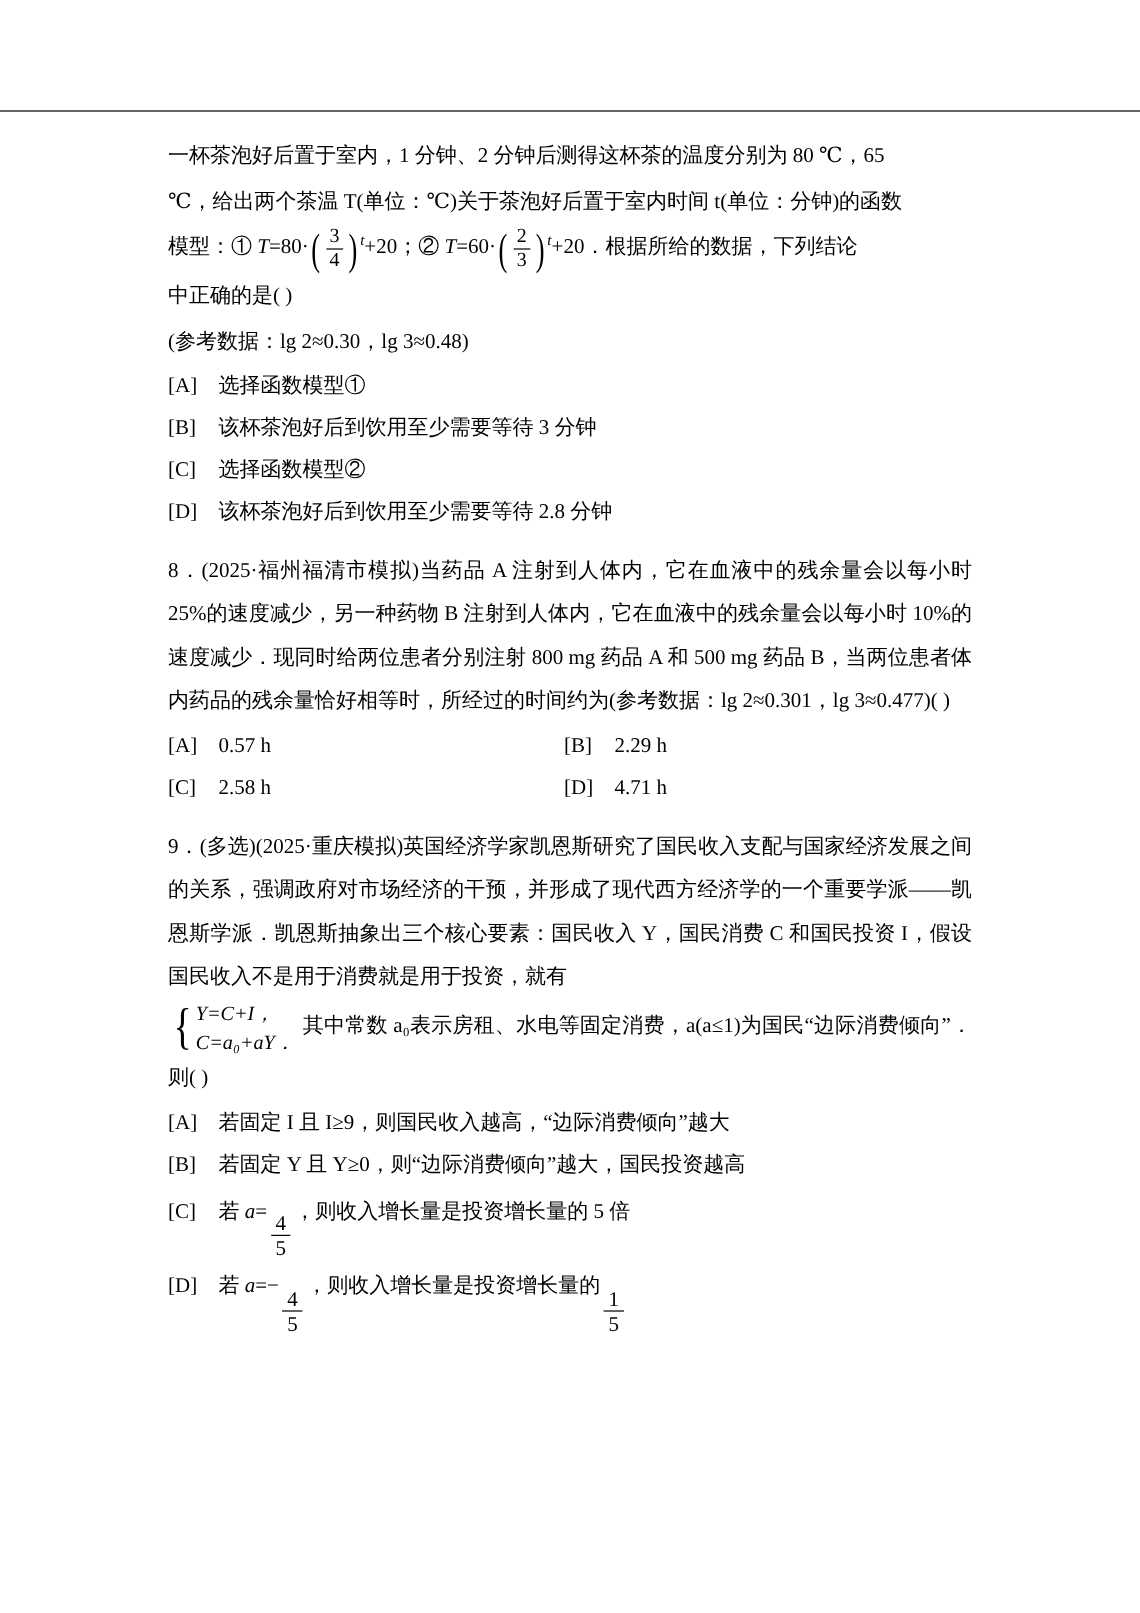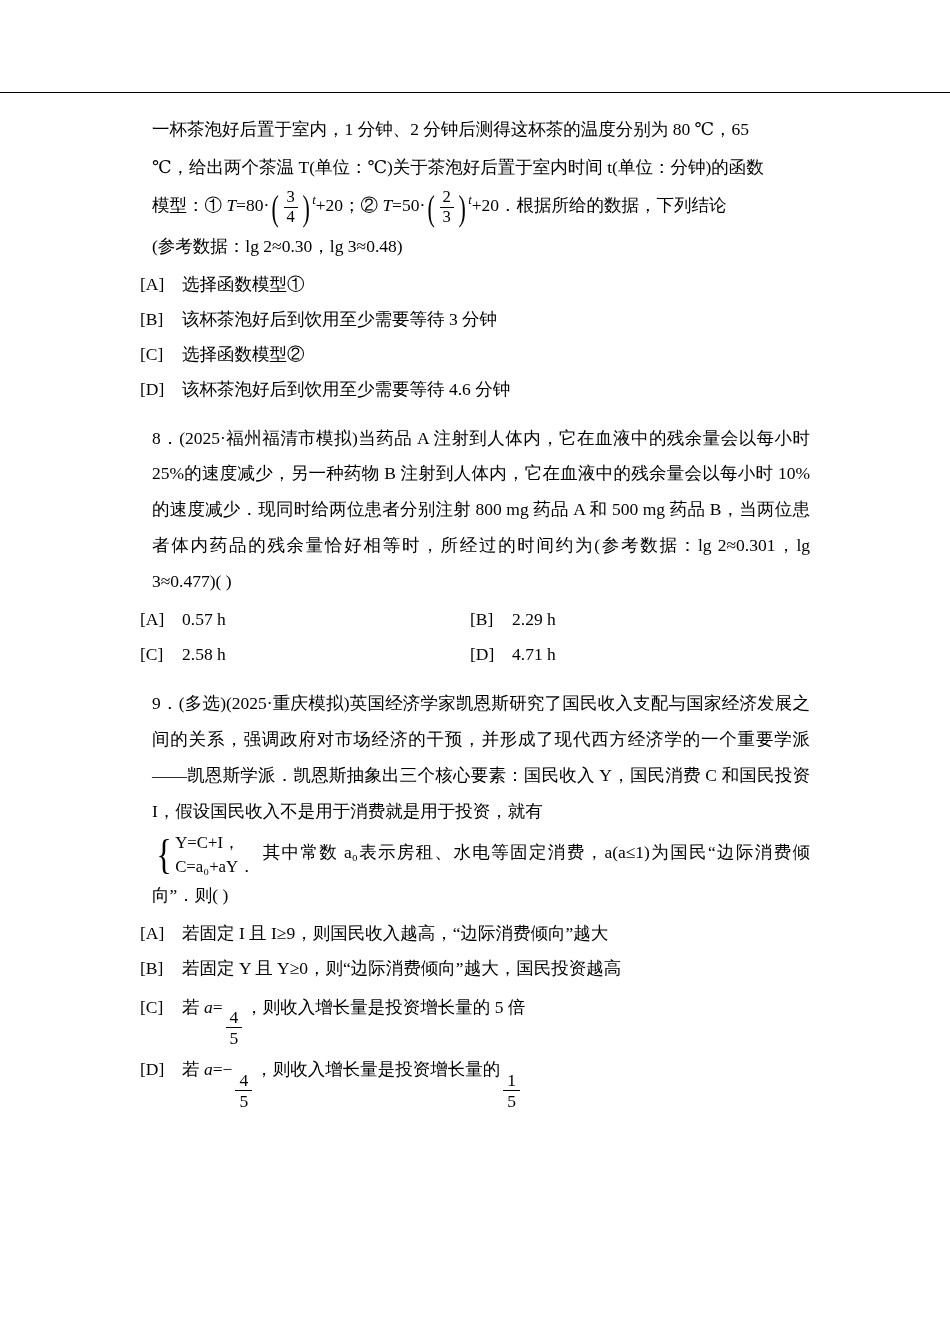--- a/index.html
+++ b/index.html
@@ -24,21 +24,21 @@
     position: absolute;
     left: 0;
     right: 0;
     top: 92px;
     border-top: 1px solid #000;
   }
   .block {
     margin-bottom: 14px;
   }
   p.para {
-    margin: 0 0 2px 12px;
+    margin: 0 0 2px 0;
     font-size: 17.5px;
     line-height: 2.05;
     text-align: justify;
     text-justify: inter-ideograph;
   }
   .opt-row {
     display: flex;
     align-items: baseline;
     font-size: 17.5px;
     line-height: 2.0;
@@ -55,21 +55,21 @@
     display: flex;
     font-size: 17.5px;
     line-height: 2.0;
   }
   .opt-2col > div {
     display: flex;
     align-items: baseline;
   }
   .opt-2col .c1 { width: 330px; flex: 0 0 330px; }
   .opt-2col .c2 { flex: 1 1 auto; }
-  .it { }
+  .it { font-style: italic; }
   .mathvar { font-style: italic; font-family: "Liberation Serif", serif; }
   .frac {
     display: inline-flex;
     flex-direction: column;
     vertical-align: -0.55em;
     text-align: center;
     line-height: 1.12;
     margin: 0 2px;
     font-size: 0.95em;
   }
@@ -133,46 +133,47 @@
     <p class="para">一杯茶泡好后置于室内，1 分钟、2 分钟后测得这杯茶的温度分别为 80 ℃，65</p>
     <p class="para">℃，给出两个茶温 T(单位：℃)关于茶泡好后置于室内时间 t(单位：分钟)的函数</p>
     <p class="para tall">
       <span>模型：① </span><span class="mathvar">T</span><span>=80·</span><span class="paren-frac">
           <span class="pl">(</span>
           <span class="frac">
             <span class="num">3</span>
             <span class="den">4</span>
           </span>
           <span class="pr">)</span>
-        </span><span class="sup">t</span><span>+20；② </span><span class="mathvar">T</span><span>=50·</span><span class="paren-frac">
+        </span><span class="sup">t</span><span>+20；② </span><span class="mathvar">T</span><span>=60·</span><span class="paren-frac">
           <span class="pl">(</span>
           <span class="frac">
             <span class="num">2</span>
             <span class="den">3</span>
           </span>
           <span class="pr">)</span>
         </span><span class="sup">t</span><span>+20．根据所给的数据，下列结论</span>
     </p>
+    <p class="para">中正确的是(    )</p>
     <p class="para">(参考数据：lg 2≈0.30，lg 3≈0.48)</p>
 
     <div class="opt-row">
       <span class="opt-tag">[A]</span>
       <span class="opt-text">选择函数模型①</span>
     </div>
     <div class="opt-row">
       <span class="opt-tag">[B]</span>
       <span class="opt-text">该杯茶泡好后到饮用至少需要等待 3 分钟</span>
     </div>
     <div class="opt-row">
       <span class="opt-tag">[C]</span>
       <span class="opt-text">选择函数模型②</span>
     </div>
     <div class="opt-row">
       <span class="opt-tag">[D]</span>
-      <span class="opt-text">该杯茶泡好后到饮用至少需要等待 4.6 分钟</span>
+      <span class="opt-text">该杯茶泡好后到饮用至少需要等待 2.8 分钟</span>
     </div>
   </div>
 
   <div class="block">
     <p class="para"><span>8．</span><span>(2025·福州福清市模拟)当药品 A 注射到人体内，它在血液中的残余量会以每小时 25%的速度减少，另一种药物 B 注射到人体内，它在血液中的残余量会以每小时 10%的速度减少．现同时给两位患者分别注射 800 mg 药品 A 和 500 mg 药品 B，当两位患者体内药品的残余量恰好相等时，所经过的时间约为(参考数据：lg 2≈0.301，lg 3≈0.477)(    )</span></p>
     <div class="opt-2col">
       <div class="c1">
         <span class="opt-tag">[A]</span>
         <span>0.57 h</span>
       </div>

